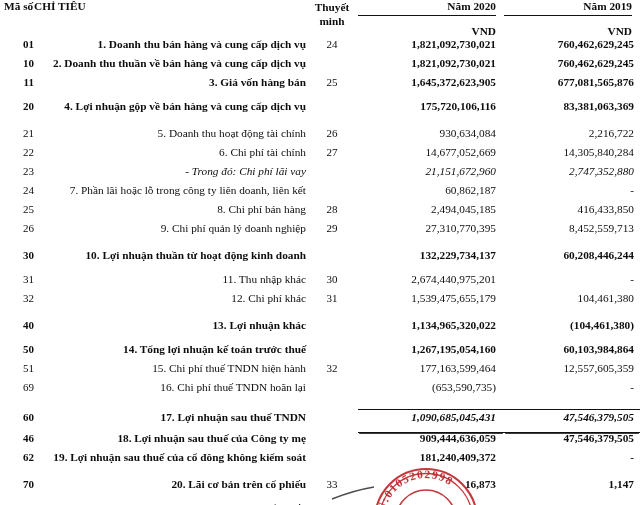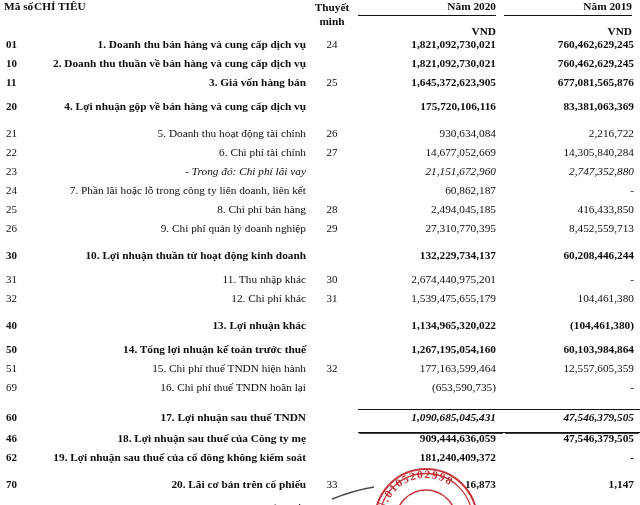--- a/index.html
+++ b/index.html
@@ -74,21 +74,21 @@
   tbody td {
     padding: 0;
     vertical-align: baseline;
     font-size: 11.3px;
     line-height: 1.05;
   }
 
   tr.row td { height: 19px; }
 
   .code {
-    text-align: left;
+    text-align: right;
     padding-left: 6px;
     font-size: 11px;
   }
   .item {
     text-align: right;
     padding-left: 8px;
     white-space: nowrap;
   }
   .note {
     text-align: center;

